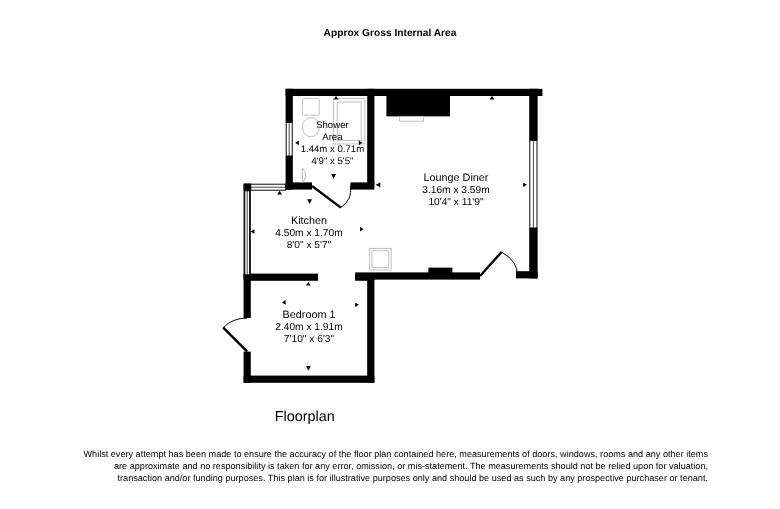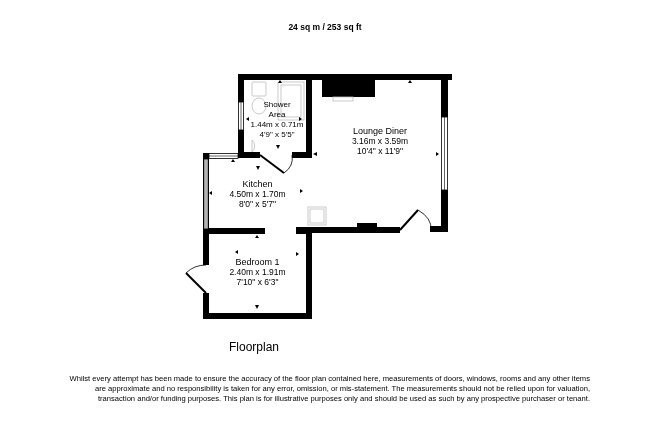--- a/index.html
+++ b/index.html
@@ -9,21 +9,21 @@
   .room-label { position: absolute; text-align: center; font-size: 8.5px; line-height: 10px; }
   .room-label .name { font-weight: normal; display: block; font-size: 9px; }
   .room-label span { display: block; }
   .floor-title { position: absolute; left: 205px; top: 340px; font-size: 12px; margin-left: 24px; }
   .disclaimer { position: absolute; left: 60px; top: 374px; width: 530px; text-align: right; font-size: 7.6px; line-height: 10px; }
 </style>
 </head>
 <body>
 
 <div class="header">
-  <div>24 sq m / 253 sq ft</div>
+  <div>Approx Gross Internal Area</div>
 </div>
 
 <svg class="plan" width="650" height="424" viewBox="0 0 650 424">
   <g fill="#000">
 
     <rect x="238" y="74" width="214" height="6"></rect>
 
     <rect x="238" y="74" width="6" height="28"></rect>
     <rect x="238" y="130" width="6" height="28"></rect>
 
@@ -109,21 +109,21 @@
   </g>
 </svg>
 
 <div class="room-label" style="left:246px; top:100px; width:62px; font-size:8px;">
   <span class="name" style="font-size:8px;">Shower</span>
   <span class="name" style="font-size:8px;">Area</span>
   <span>1.44m x 0.71m</span>
   <span>4'9" x 5'5"</span>
 </div>
 
-<div class="room-label" style="left:330px; top:126px; width:100px;">
+<div class="room-label" style="left:330px; top:143px; width:100px;">
   <span class="name">Lounge Diner</span>
   <span>3.16m x 3.59m</span>
   <span>10'4" x 11'9"</span>
 </div>
 
 <div class="room-label" style="left:215px; top:179px; width:85px;">
   <span class="name">Kitchen</span>
   <span>4.50m x 1.70m</span>
   <span>8'0" x 5'7"</span>
 </div>

